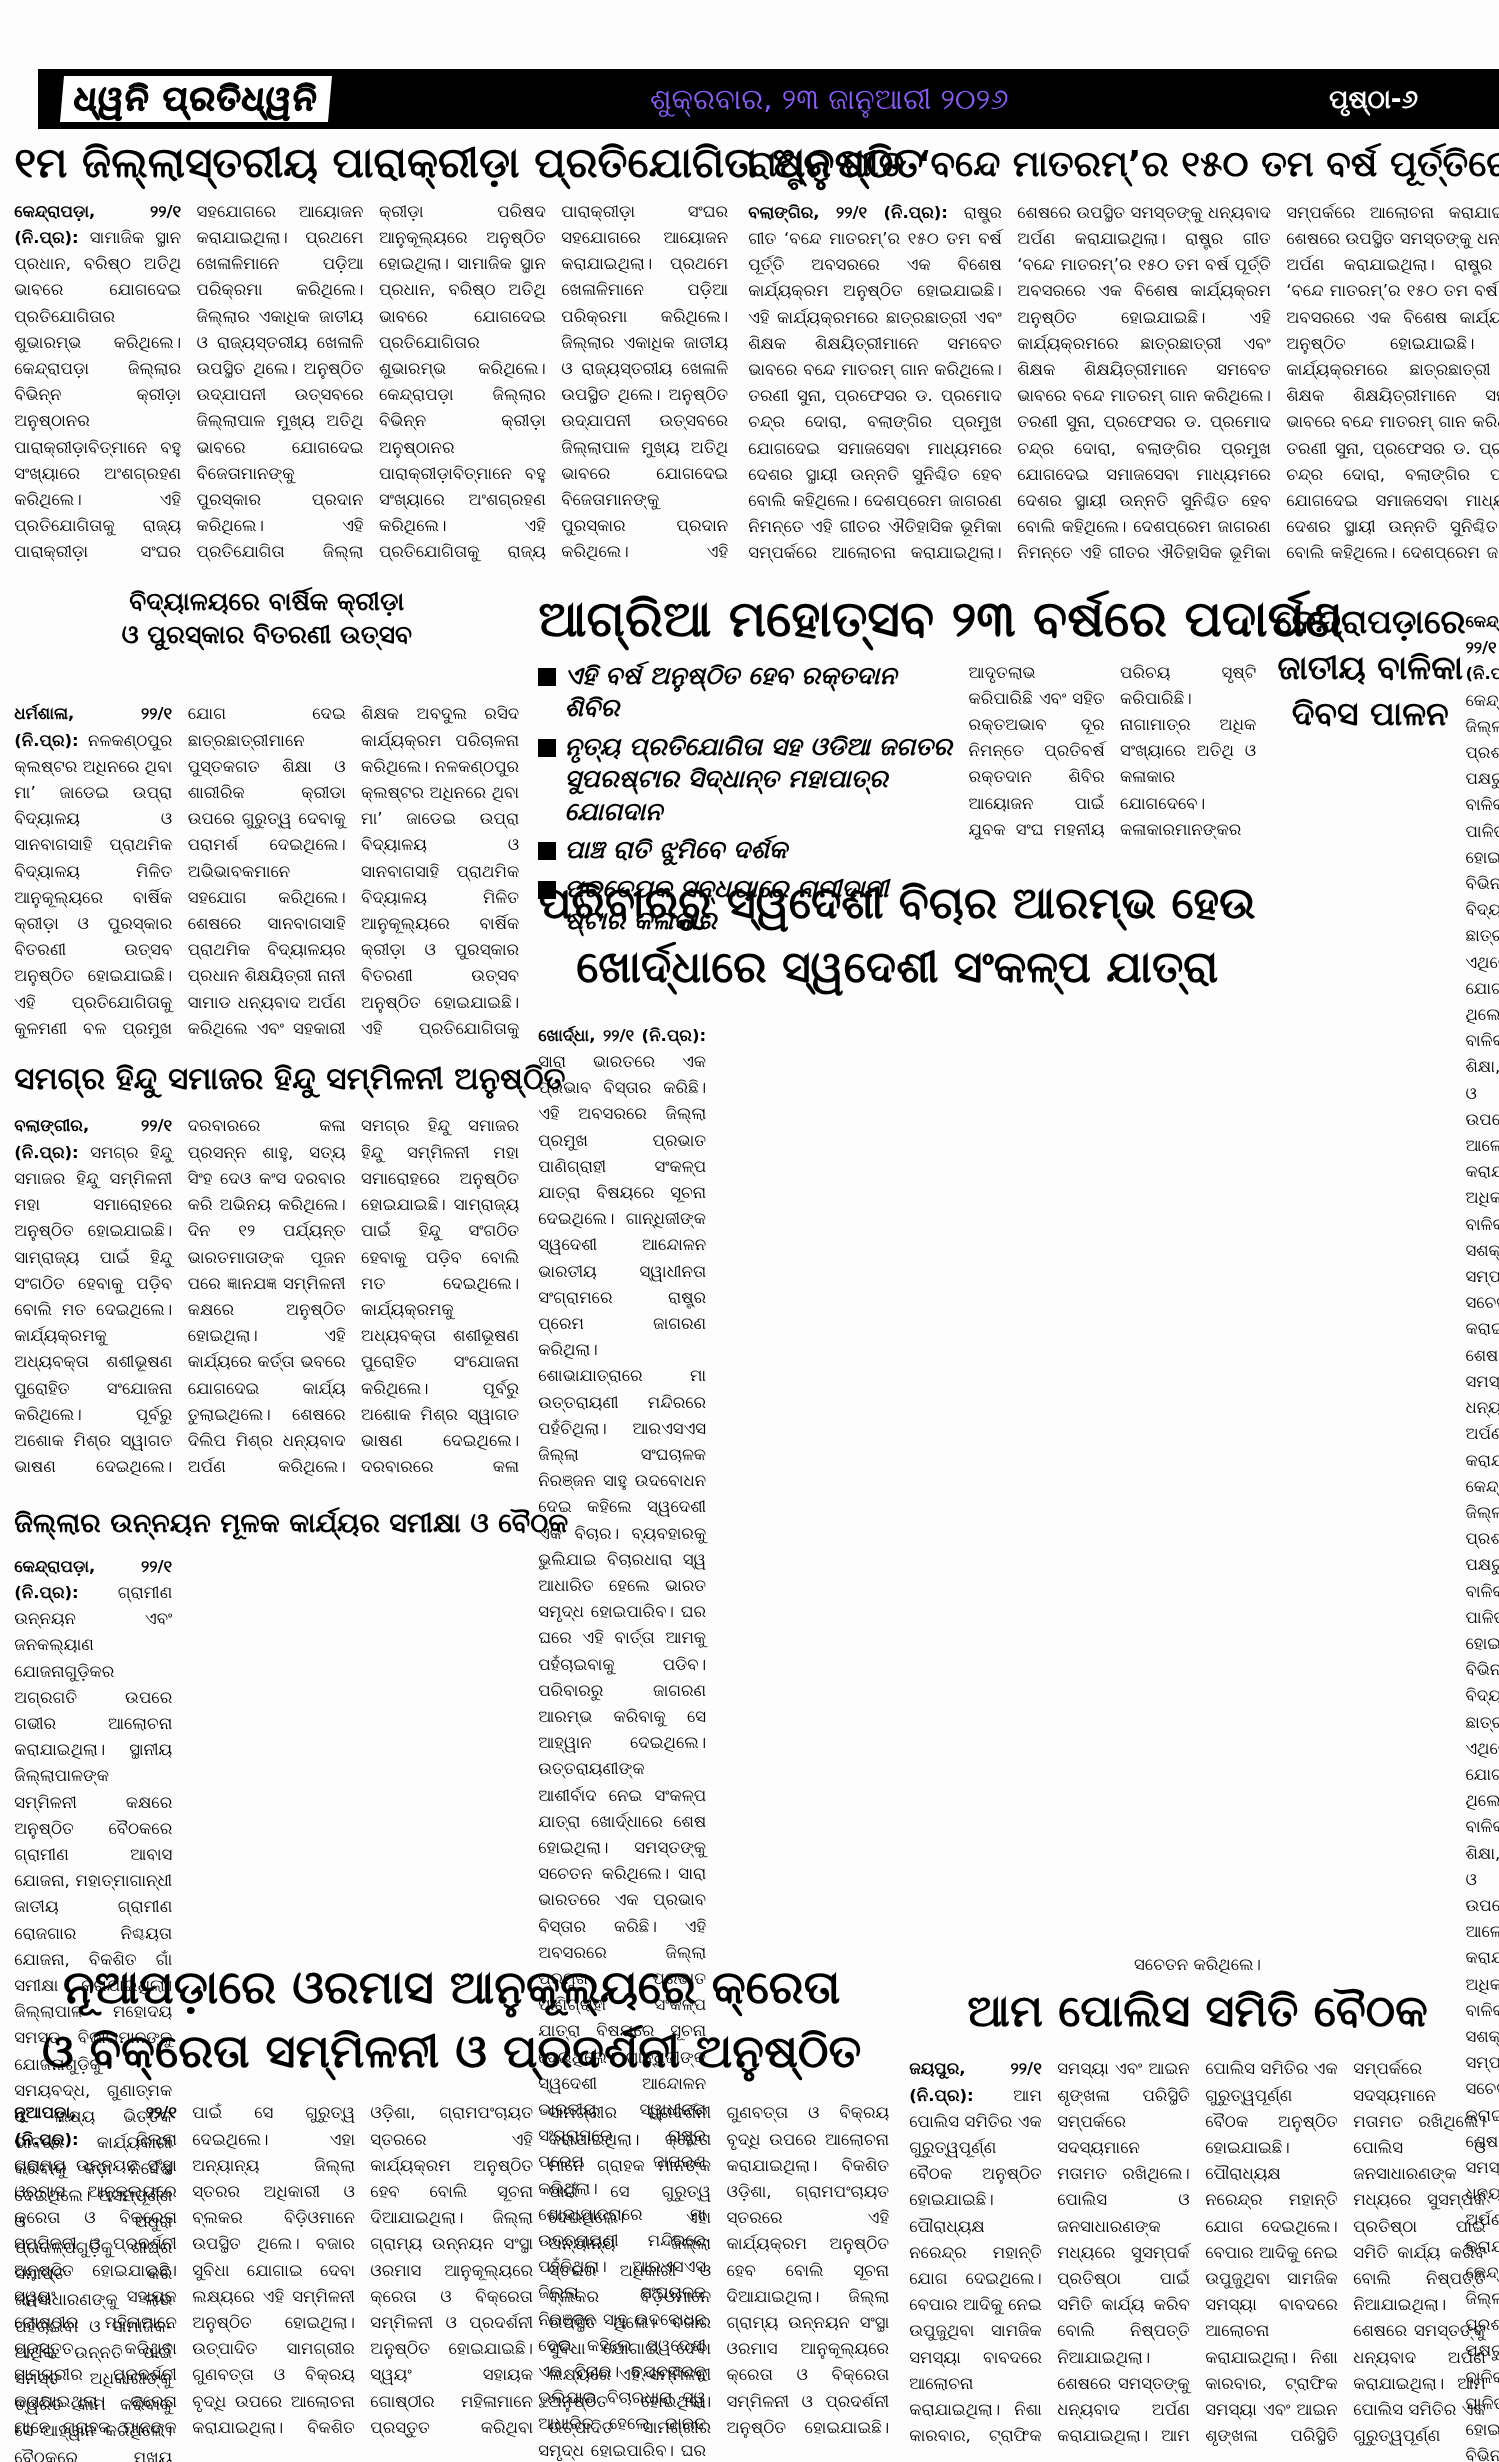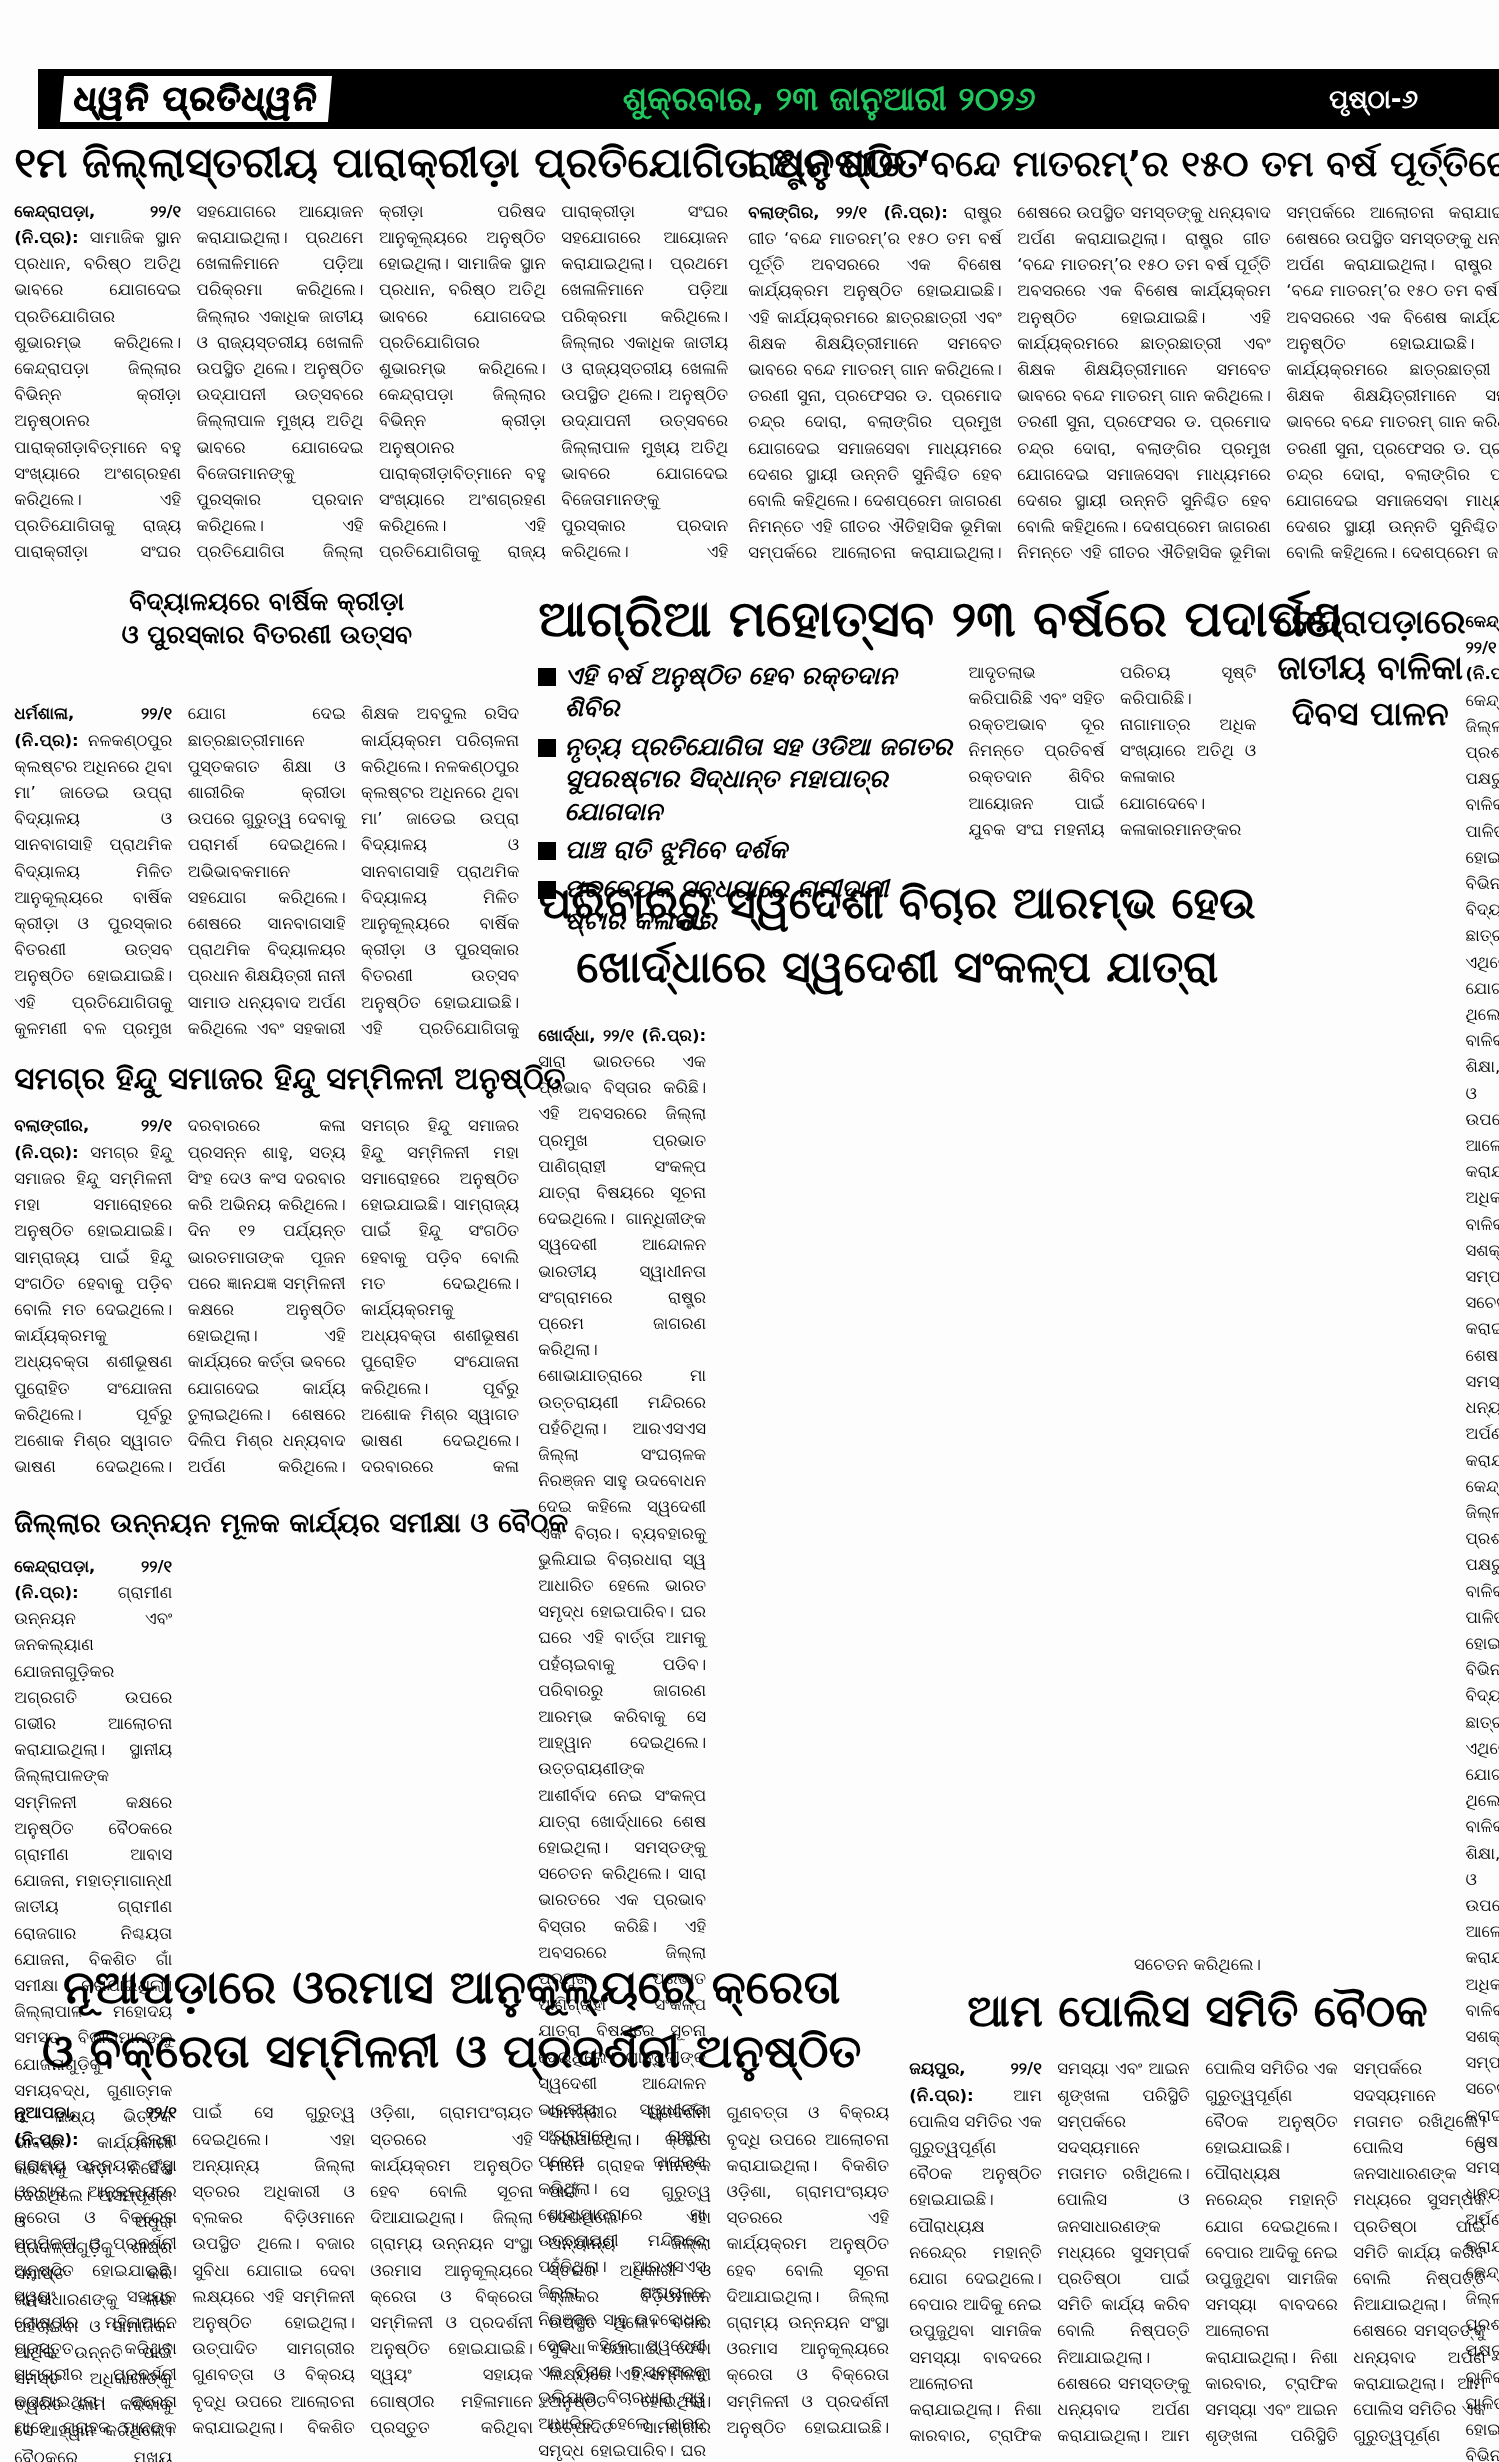--- a/index.html
+++ b/index.html
@@ -18,21 +18,21 @@
     background:#000;display:flex;align-items:center;
   }
   .logo-box{
     background:#fff;margin-left:24px;padding:2.4px 12px;
     font-size:34px;font-weight:bold;letter-spacing:1.2px;
     transform:skewX(-5deg);
     -webkit-text-stroke:1.2px #000;
     white-space:nowrap;
   }
   .m-date{
-    color:#22c55e;font-size:33px;font-weight:bold;
+    color:#8b5cf6;font-size:29px;font-weight:normal;
     flex:1;text-align:center;white-space:nowrap;
   }
   .m-page{
     color:#fff;font-size:26px;font-weight:bold;
     margin-right:82px;white-space:nowrap;
   }
   
   .body-text{
     font-size:16.6px;line-height:1.58;text-align:justify;
     overflow:hidden;column-gap:15.4px;column-fill:auto;

